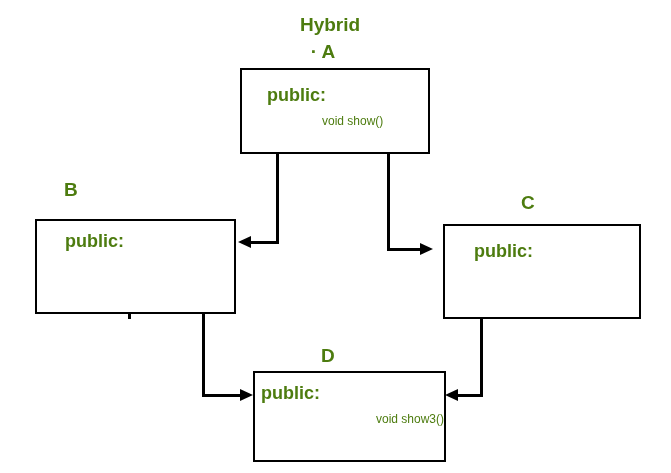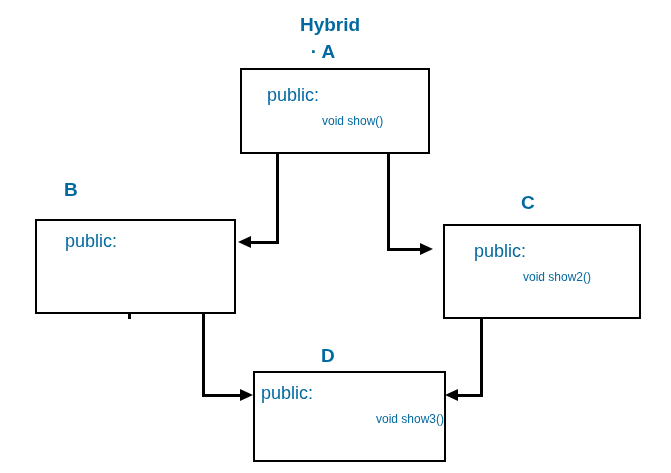--- a/index.html
+++ b/index.html
@@ -6,21 +6,21 @@
     margin: 0;
     padding: 0;
     background: #ffffff;
   }
   #canvas {
     position: relative;
     width: 671px;
     height: 473px;
     background: #ffffff;
     font-family: "Liberation Sans", sans-serif;
-    color: #0369a1;
+    color: #4d7c0f;
     overflow: hidden;
   }
   .title {
     position: absolute;
     font-size: 19px;
     font-weight: bold;
     text-align: center;
     white-space: nowrap;
   }
   .node-label {
@@ -30,21 +30,21 @@
     white-space: nowrap;
   }
   .node {
     position: absolute;
     border: 2px solid #000000;
     background: #ffffff;
     box-sizing: border-box;
   }
   .access {
     font-size: 18px;
-    font-weight: normal;
+    font-weight: bold;
     line-height: 22px;
     white-space: nowrap;
   }
   .method {
     font-size: 12px;
     font-weight: normal;
     line-height: 22px;
     white-space: nowrap;
   }
   .line {
@@ -86,21 +86,20 @@
     <div class="access" style="margin:14px 0 0 25px;">public:</div>
     <div class="method" style="margin:4px 0 0 80px;">void show()</div>
   </div>
 
   <div class="node" style="left:35px; top:219px; width:201px; height:95px;">
     <div class="access" style="margin:9px 0 0 28px;">public:</div>
   </div>
 
   <div class="node" style="left:443px; top:224px; width:198px; height:95px;">
     <div class="access" style="margin:14px 0 0 29px;">public:</div>
-    <div class="method" style="margin:4px 0 0 78px;">void show2()</div>
   </div>
 
   <div class="node" style="left:253px; top:371px; width:193px; height:91px;">
     <div class="access" style="margin:9px 0 0 6px;">public:</div>
     <div class="method" style="margin:4px 0 0 60px;text-align:right;">void show3()</div>
   </div>
 
   <div class="line" style="left:276px; top:154px; width:3px; height:89px;"></div>
   <div class="line" style="left:249px; top:241px; width:30px; height:3px;"></div>
   <div class="arrow arrow-left" style="left:238px; top:236px;"></div>

